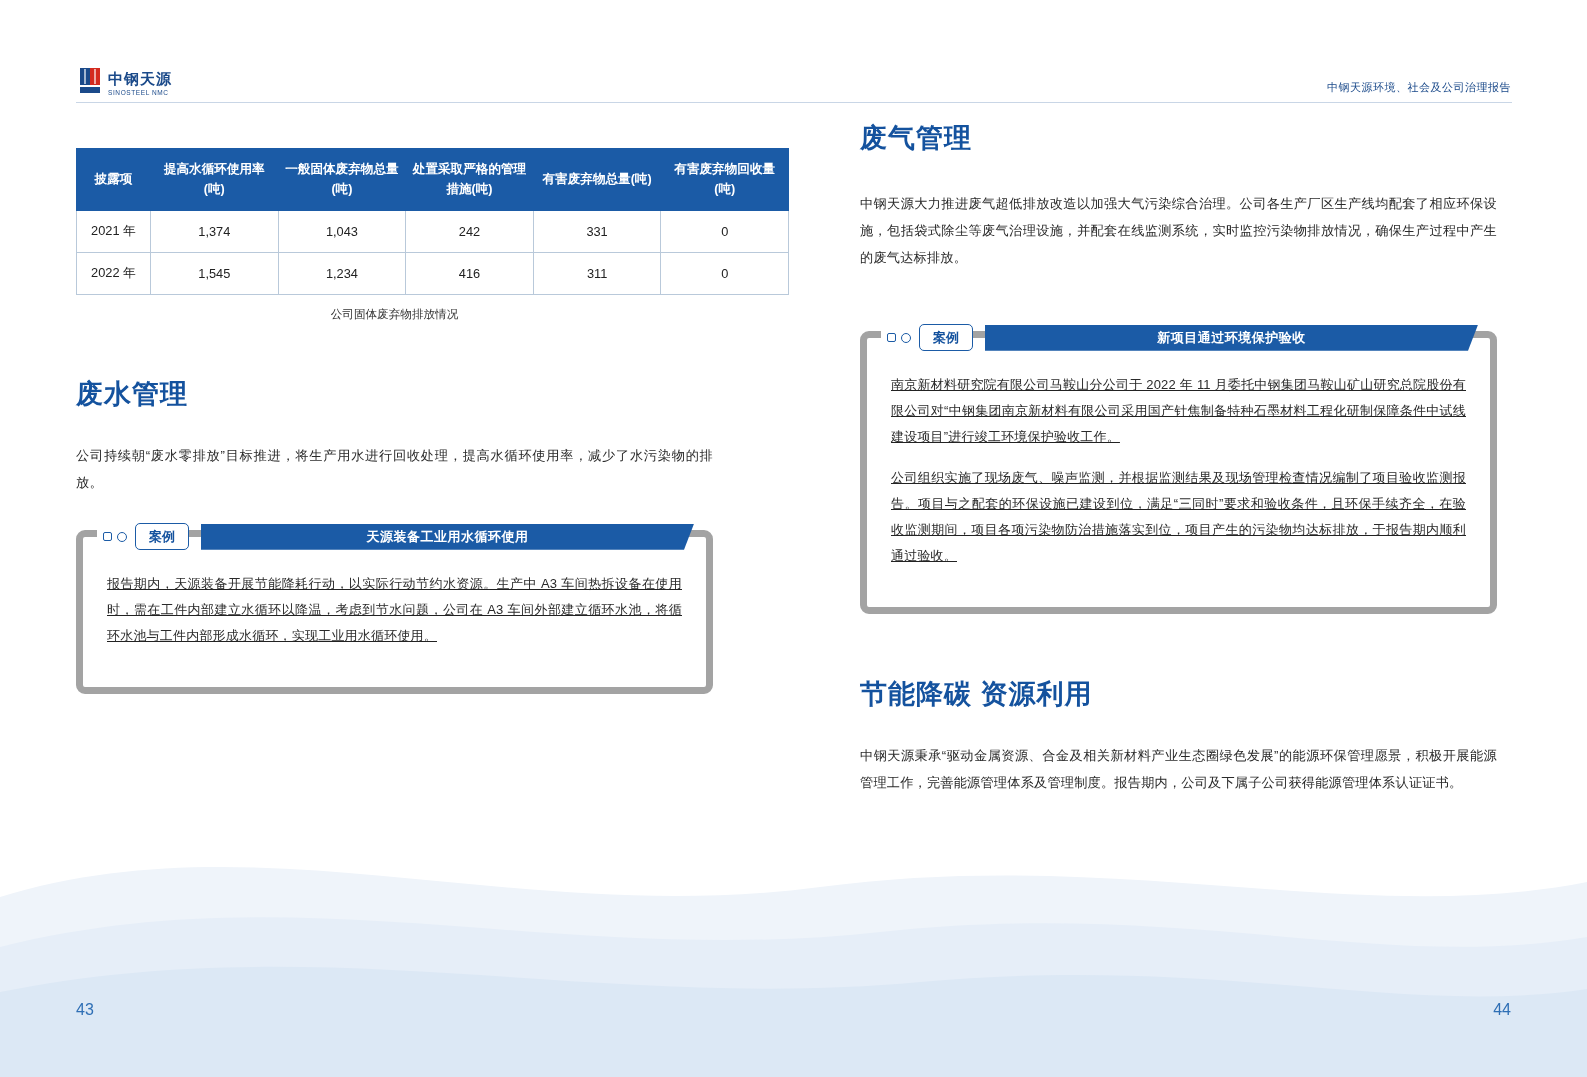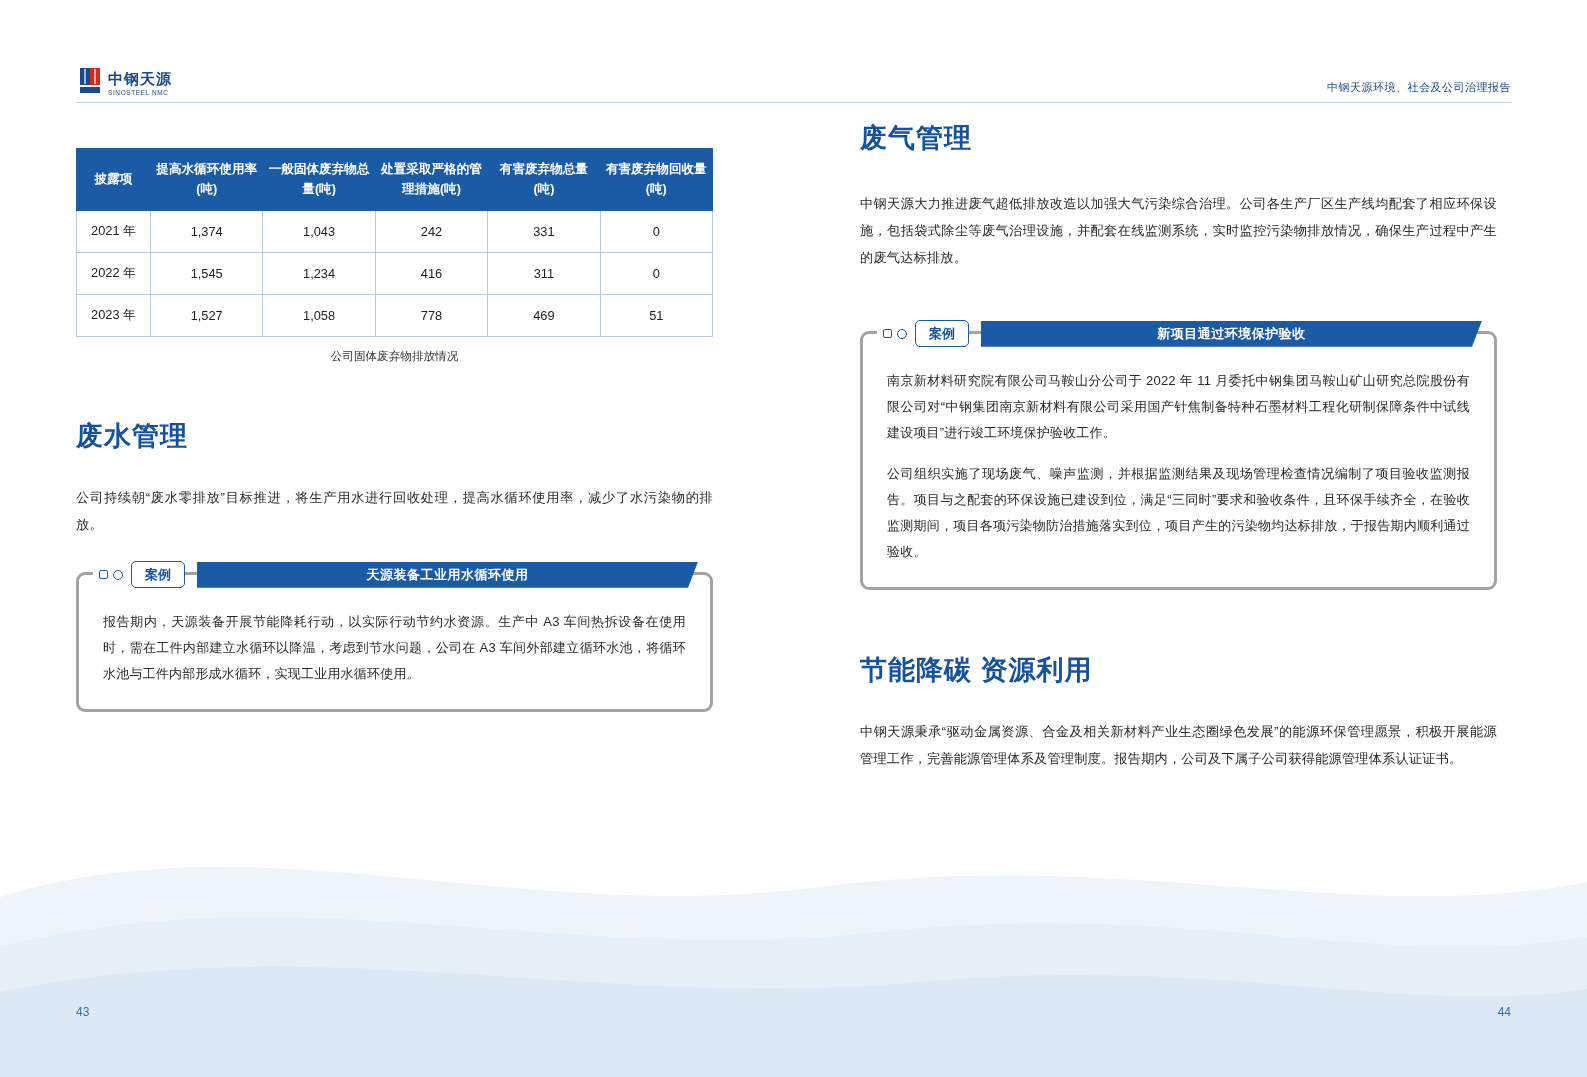--- a/index.html
+++ b/index.html
@@ -104,21 +104,21 @@
     line-height: 2.05;
     color: #2a2a2a;
     margin: 0 0 14px 0;
     text-align: justify;
     letter-spacing: .2px;
   }
 
   
   table.data {
     border-collapse: collapse;
-    width: 637px;
+    width: 713px;
     margin-top: 28px;
     table-layout: fixed;
   }
   table.data th {
     background: #1b5ba6;
     color: #fff;
     font-size: 12.6px;
     font-weight: bold;
     padding: 11px 4px;
     line-height: 1.55;
@@ -137,25 +137,26 @@
     font-size: 11.6px;
     color: #333;
     text-align: center;
     width: 637px;
     margin-top: 12px;
   }
 
   
   .case-box {
     position: relative;
-    border: 3px solid #a3a3a3;
+    border: 7px solid #a3a3a3;
     border-radius: 9px;
     margin-top: 34px;
-    padding: 34px 24px 22px 24px;
+    padding: 34px 24px 38px 24px;
     box-sizing: border-box;
+    text-decoration: underline;
   }
   .case-head {
     position: absolute;
     top: -15px;
     left: 14px;
     right: 12px;
     height: 29px;
     display: flex;
     align-items: center;
     gap: 0;
@@ -216,21 +217,21 @@
     margin: 0 0 15px 0;
     text-align: justify;
     letter-spacing: .2px;
   }
   .case-body p:last-child { margin-bottom: 0; }
 
   
   .pagenum {
     position: absolute;
     bottom: 58px;
-    font-size: 12px;
+    font-size: 16px;
     color: #2f6fb5;
     z-index: 4;
   }
   .pagenum.left { left: 76px; }
   .pagenum.right { right: 76px; }
 </style>
 </head>
 <body>
 
 <div class="wave-wrap">
@@ -293,28 +294,20 @@
         <td>0</td>
       </tr>
       <tr>
         <td>2022 年</td>
         <td>1,545</td>
         <td>1,234</td>
         <td>416</td>
         <td>311</td>
         <td>0</td>
       </tr>
-      <tr>
-        <td>2023 年</td>
-        <td>1,527</td>
-        <td>1,058</td>
-        <td>778</td>
-        <td>469</td>
-        <td>51</td>
-      </tr>
     </tbody>
   </table>
 
   <div class="table-caption">公司固体废弃物排放情况</div>
 
   <h1 class="sec-title mt">废水管理</h1>
 
   <p class="body">公司持续朝“废水零排放”目标推进，将生产用水进行回收处理，提高水循环使用率，减少了水污染物的排放。</p>
 
   <div class="case-box">

